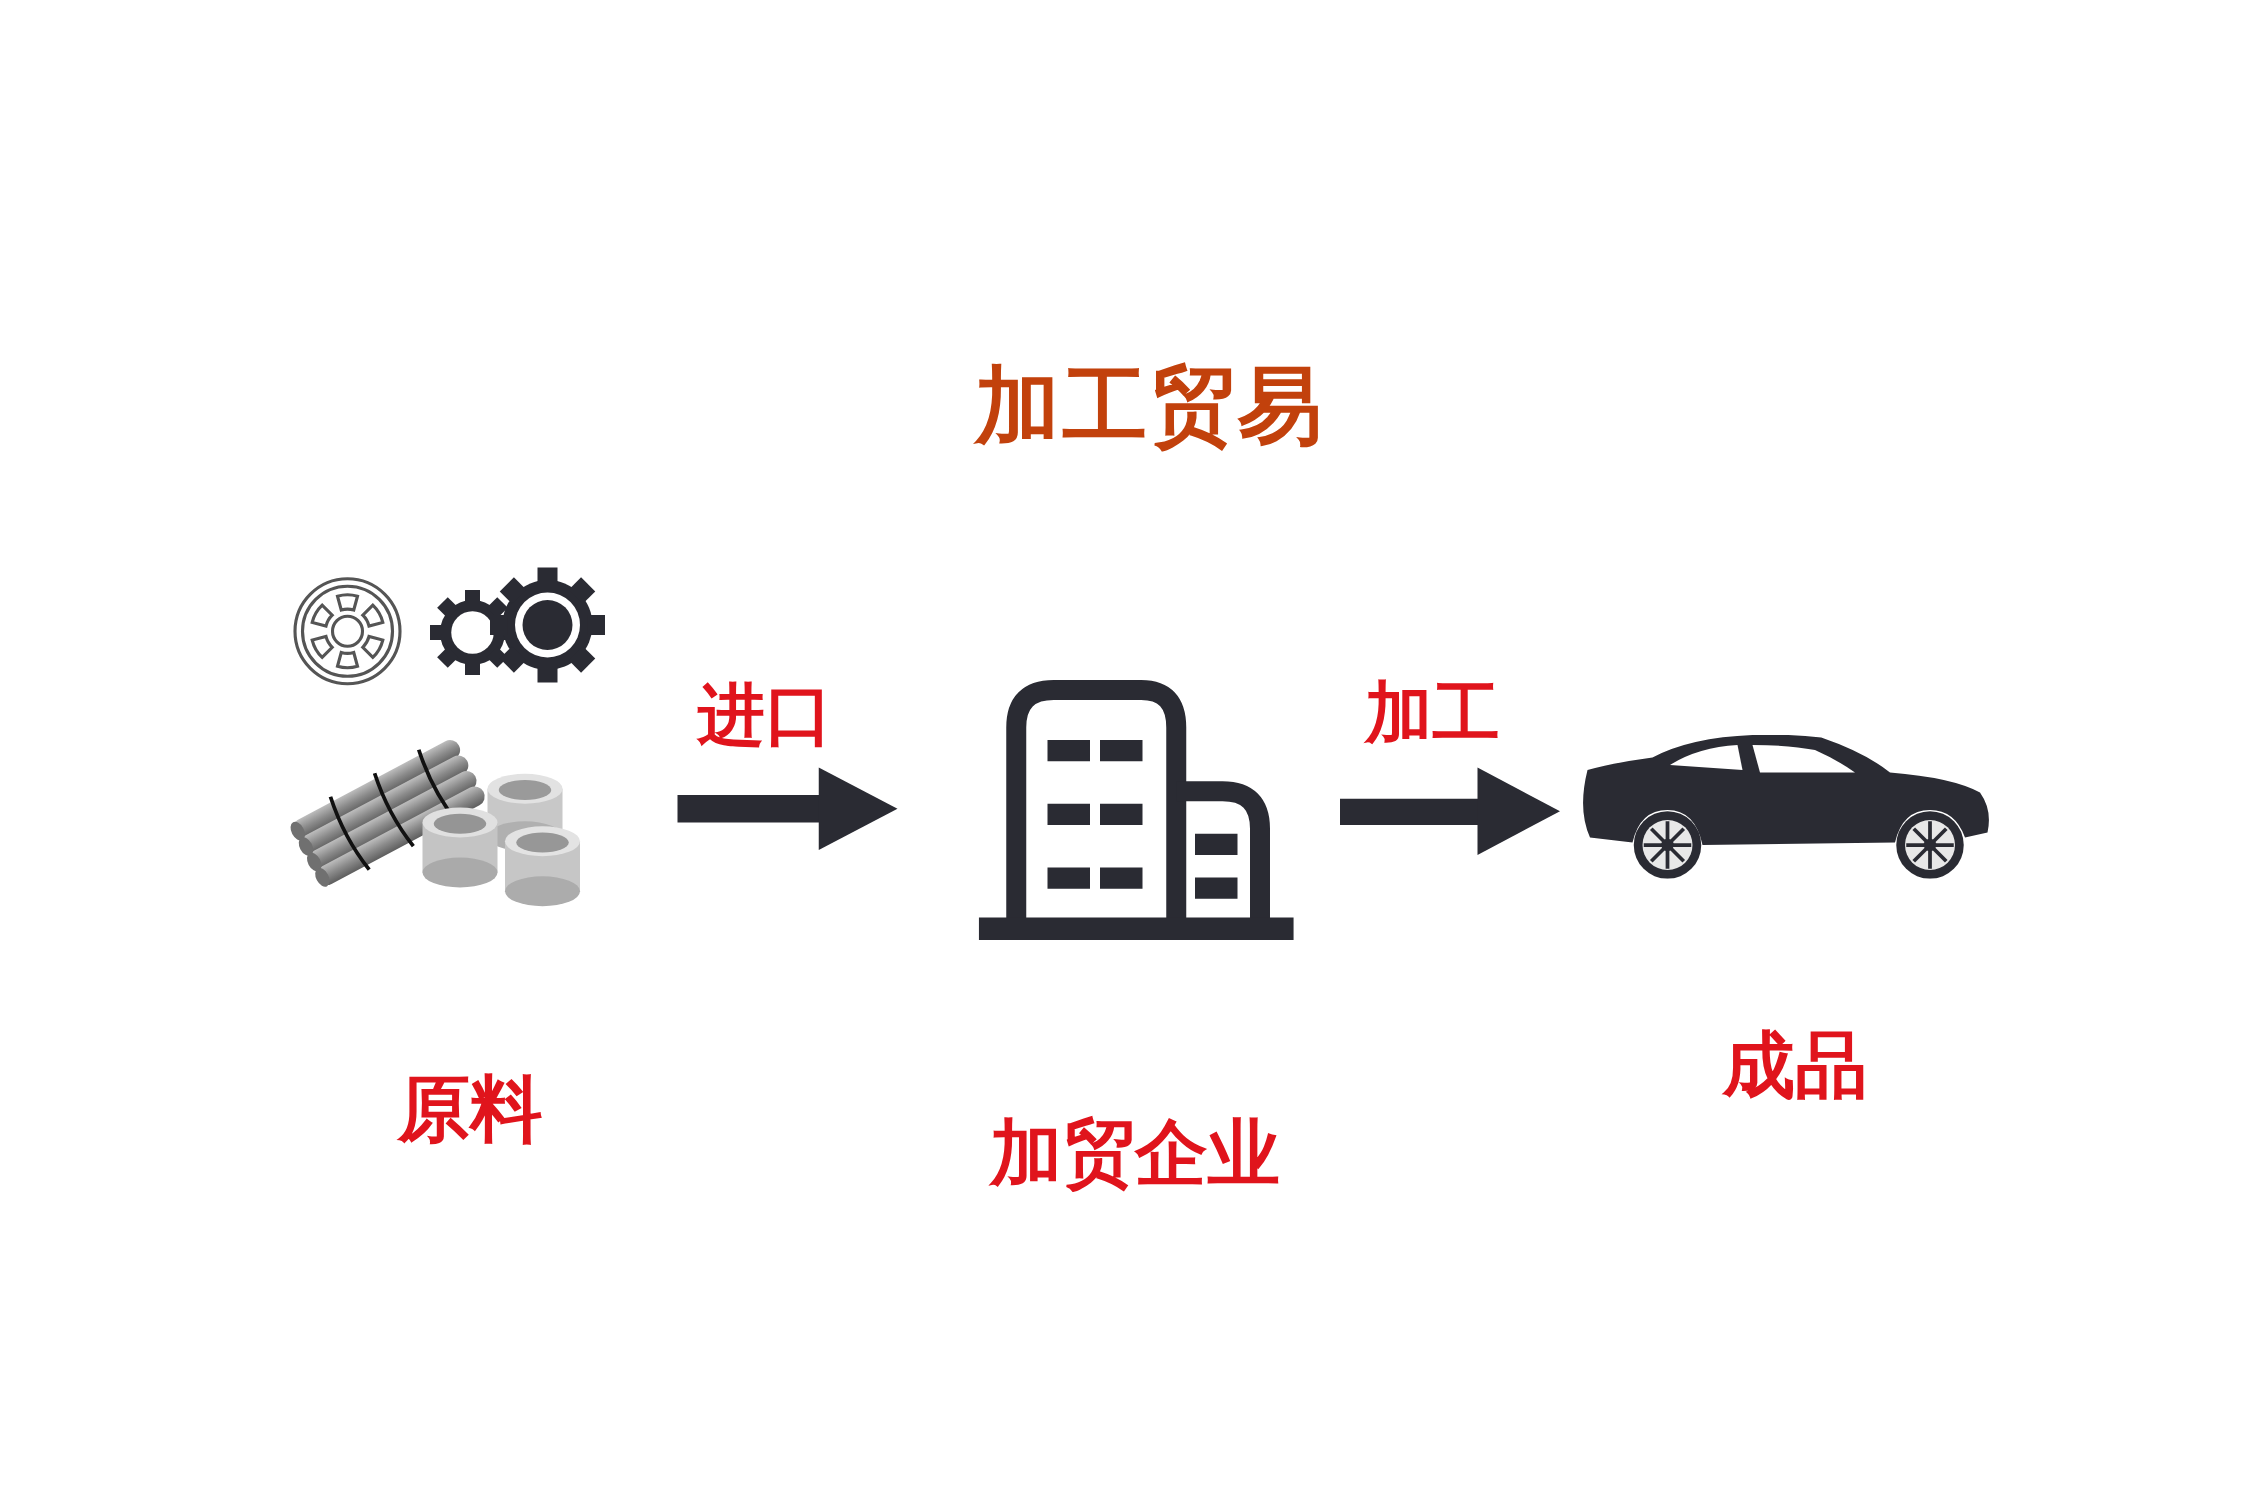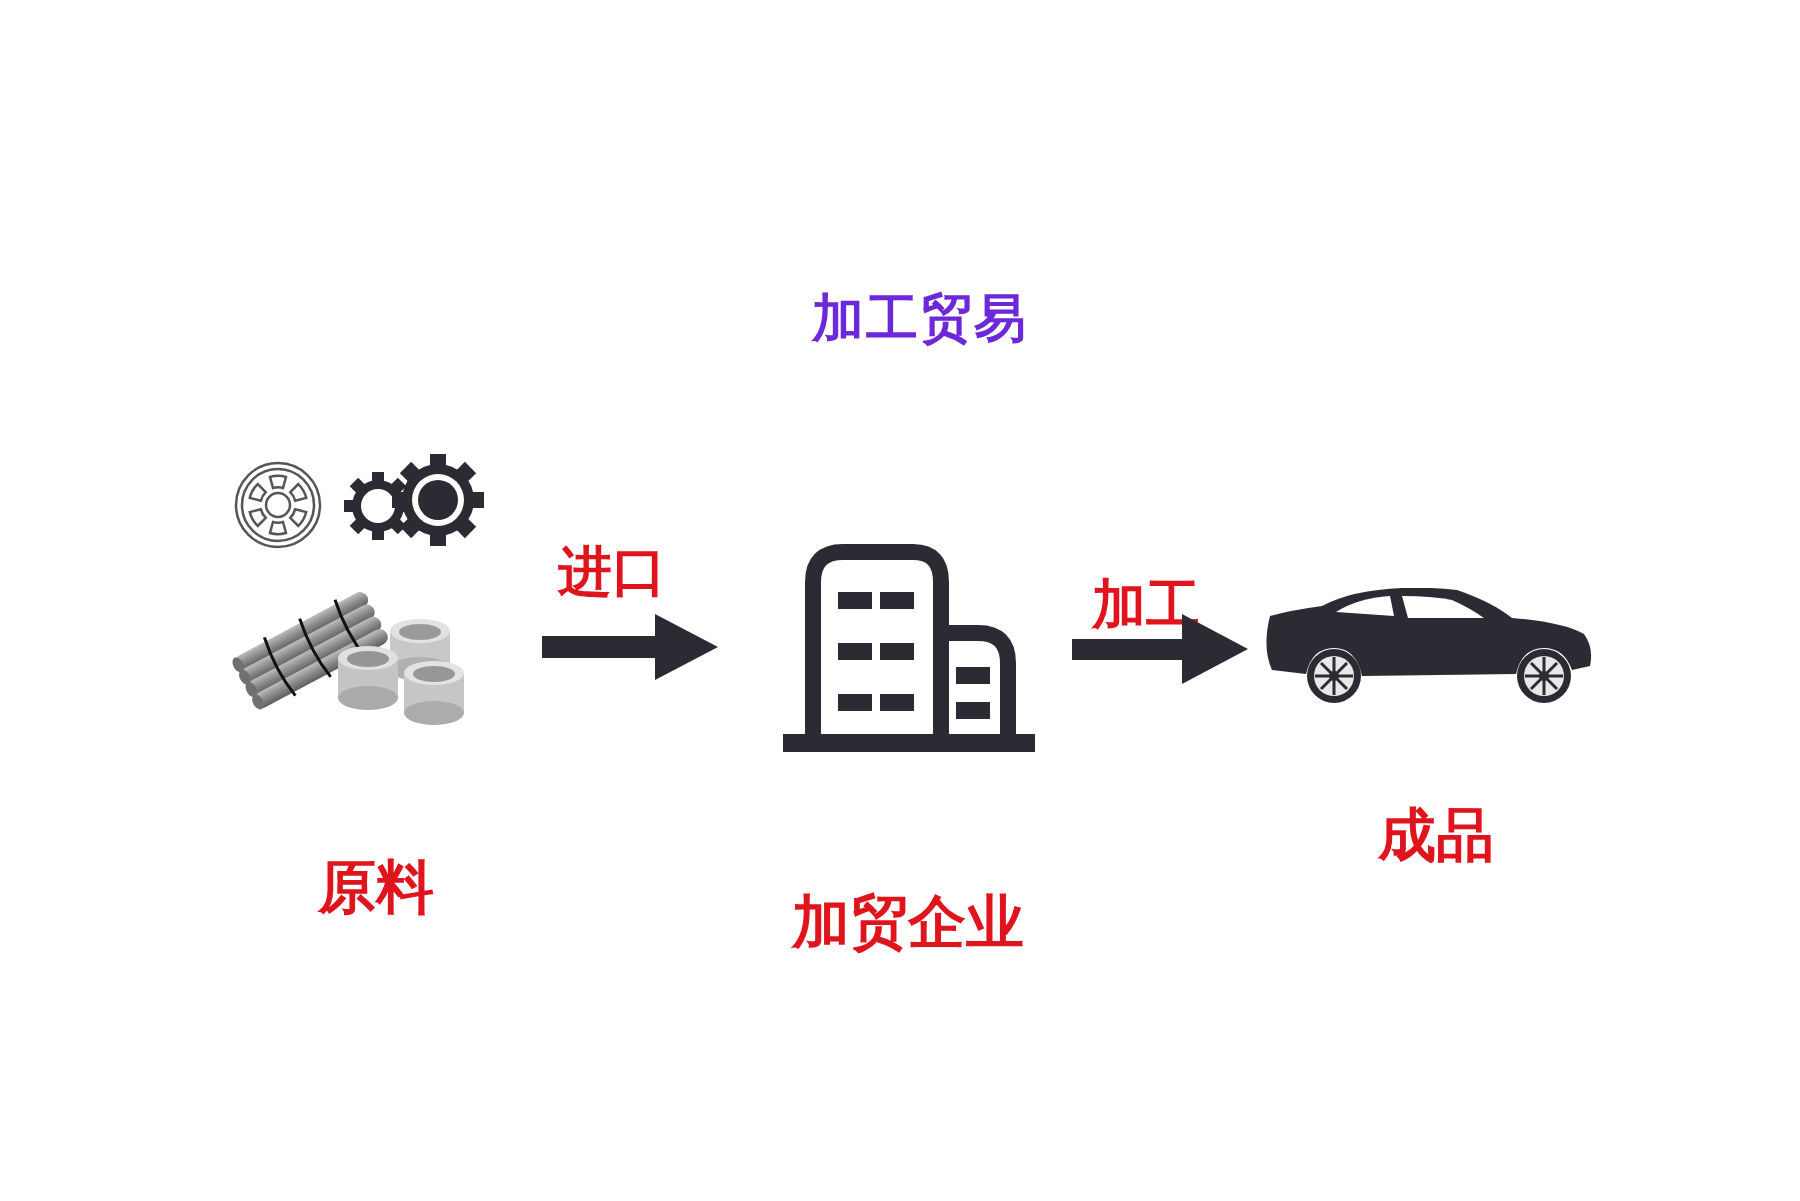--- a/index.html
+++ b/index.html
@@ -1,20 +1,20 @@
 <!DOCTYPE html>
 <html><head>
   <meta charset="utf-8">
   <style>
     html, body { margin: 0; padding: 0; background: #ffffff; }
     body { width: 1800px; height: 1201px; position: relative; overflow: hidden;
            font-family: "DejaVu Sans", "Liberation Sans", sans-serif; }
     .abs { position: absolute; }
     .title { left: 760px; top: 292px; width: 320px; text-align: center;
-             font-size: 52px; font-weight: bold; color: #6d28d9; letter-spacing: 2px; line-height: 1; }
+             font-size: 68px; font-weight: bold; color: #c2410c; letter-spacing: 2px; line-height: 1; }
     .red-label { color: #e0141c; font-weight: bold; line-height: 1; }
     .arrow-label { font-size: 54px; }
     .bottom-label { font-size: 58px; }
     svg { display: block; }
   </style>
 </head>
 <body>
 
 <div>
 
@@ -135,21 +135,21 @@
         <rect x="55" y="103" width="34" height="17"></rect>
         <rect x="97" y="103" width="34" height="17"></rect>
         <rect x="55" y="154" width="34" height="17"></rect>
         <rect x="97" y="154" width="34" height="17"></rect>
         <rect x="173" y="127" width="34" height="17"></rect>
         <rect x="173" y="162" width="34" height="17"></rect>
       </g>
     </svg>
   </div>
 
-  <div class="abs red-label arrow-label" style="left:1092px; top:578px;">加工</div>
+  <div class="abs red-label arrow-label" style="left:1092px; top:544px;">加工</div>
   <div class="abs" style="left:1070px; top:612px;">
     <svg width="180" height="75" viewBox="0 0 180 75">
       <rect x="2" y="27" width="118" height="21" fill="#2a2b33"></rect>
       <polygon points="112,2 178,37 112,72" fill="#2a2b33"></polygon>
     </svg>
   </div>
 
   <div class="abs" style="left:1262px; top:588px;">
     <svg width="332" height="115" viewBox="0 0 332 115">
       <path fill="#2a2b33" d="M8,28 Q30,22 60,18 Q90,2 140,0 Q170,-1 195,2 Q230,14 250,30 Q300,34 322,46 Q332,60 328,78 L310,82 Q302,60 282,60 Q260,60 254,86 L100,88 Q94,60 72,60 Q50,60 44,86 L10,82 Q0,60 8,28 Z"></path>
@@ -175,15 +175,15 @@
           <line x1="269" y1="75" x2="295" y2="101"></line>
           <line x1="295" y1="75" x2="269" y2="101"></line>
         </g>
         <circle cx="282" cy="88" r="5" fill="#2a2b33"></circle>
       </g>
     </svg>
   </div>
 
   <div class="abs red-label bottom-label" style="left:318px; top:858px;">原料</div>
   <div class="abs red-label bottom-label" style="left:792px; top:845px;margin-top:48px;">加贸企业</div>
-  <div class="abs red-label bottom-label" style="left:1378px; top:806px;">成品</div>
+  <div class="abs red-label bottom-label" style="left:1378px; top:823px;">成品</div>
 
 </div>
 
 </body></html>

